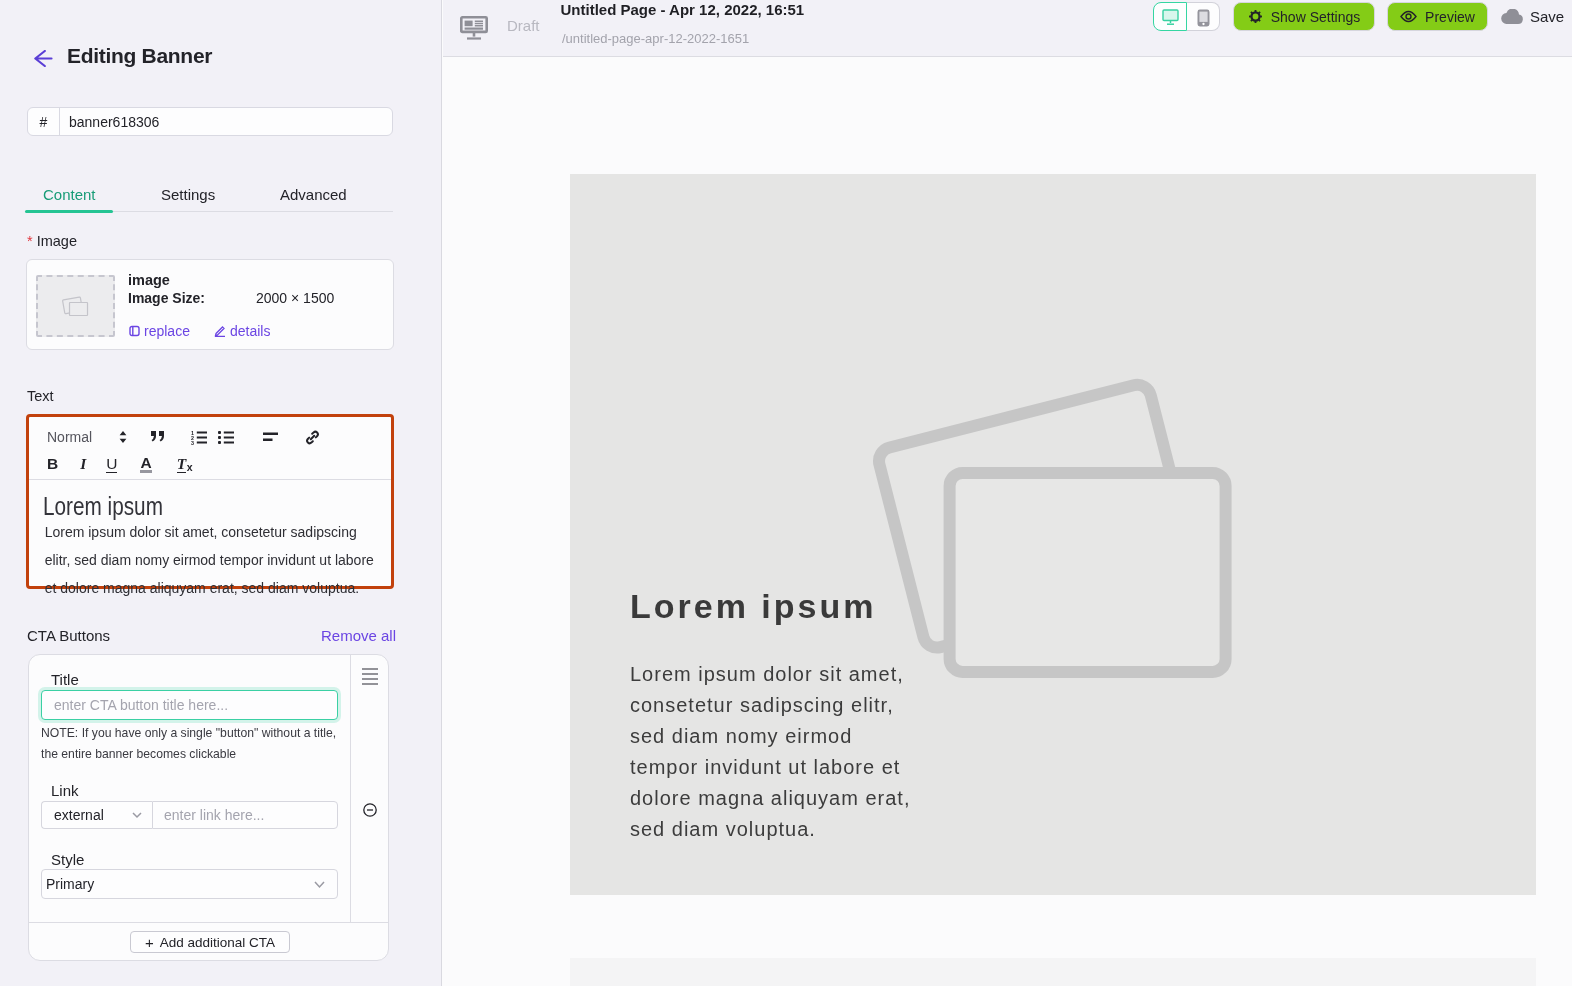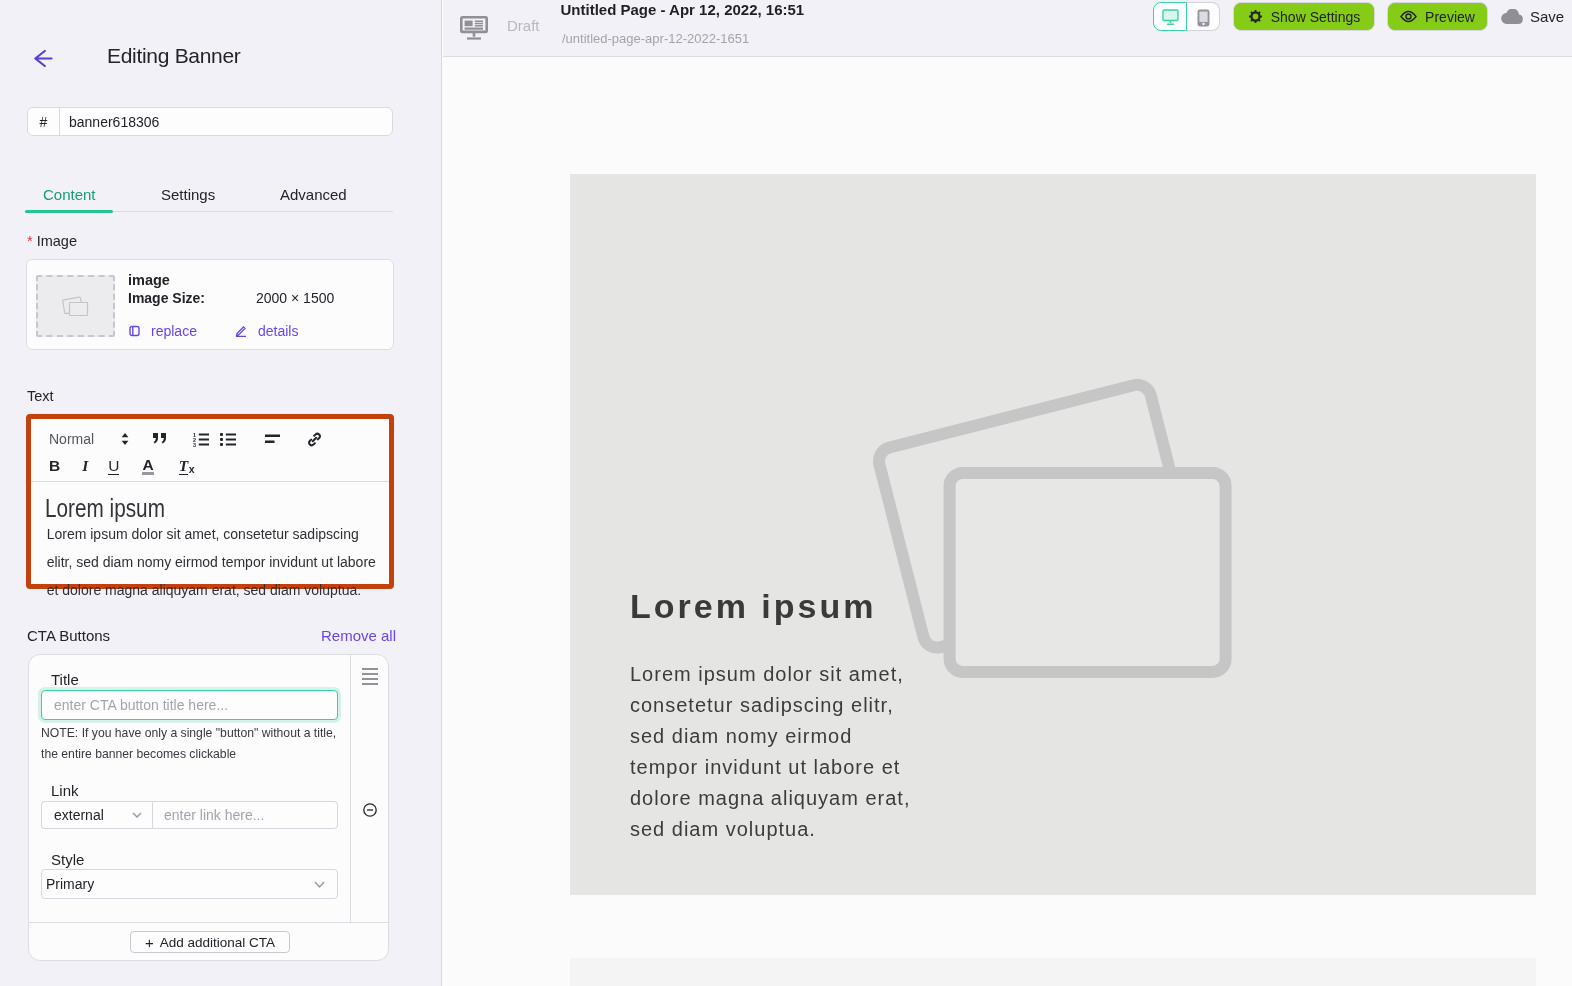--- a/index.html
+++ b/index.html
@@ -1,33 +1,33 @@
 <!DOCTYPE html>
 <html><head>
 <meta charset="utf-8">
 <style>
   * { margin:0; padding:0; box-sizing:border-box; }
   html,body { width:1572px; height:986px; font-family:"Liberation Sans", sans-serif; background:#fbfbfc; overflow:hidden; }
   .abs { position:absolute; }
   
   #sidebar { position:absolute; left:0; top:0; width:442px; height:986px; background:#f2f1f7; border-right:1px solid #d9d9e0; }
-  .sb-title { position:absolute; left:67px; top:43.7px; font-size:21px; line-height:24px; font-weight:400; color:#232329; letter-spacing:-.3px;margin-left:40px; }
+  .sb-title { position:absolute; left:67px; top:43.7px; font-size:21px; line-height:24px; font-weight:700; color:#232329; letter-spacing:-.3px; }
   #idgroup { position:absolute; left:27px; top:107px; width:366px; height:29px; background:#fdfdfe; border:1px solid #d9d9e2; border-radius:6px; display:flex; align-items:center; }
   #idgroup .hash { width:32px; height:100%; border-right:1px solid #d9d9e2; display:flex; align-items:center; justify-content:center; font-size:14px; color:#232329; }
   #idgroup .val { padding-left:9px; font-size:14px; color:#232329; }
   
   #tabs { position:absolute; left:25px; top:180px; width:368px; height:31.5px; border-bottom:1px solid #dcdce3; }
   #tabs .tab { position:absolute; top:6px; font-size:15px; color:#232329; }
   #tabs .tab.active { color:#189c77; font-weight:500; }
   #tabs .bar { position:absolute; left:0px; bottom:-2px; width:88px; height:3px; background:#25c493; border-radius:2px; }
   .label14 { font-size:14.5px; color:#232329; }
   .card { position:absolute; background:#fcfcfd; border:1px solid #dcdce3; border-radius:6px; }
   .plink { color:#6b45e3; font-size:14px; font-weight:500; }
   
-  #editor { position:absolute; left:26px; top:414px; width:368px; height:175px; background:#fcfcfd; border:5px solid #c2410c; border-radius:4px; }
+  #editor { position:absolute; left:26px; top:414px; width:368px; height:175px; background:#fcfcfd; border:3px solid #c2410c; border-radius:4px; }
   #toolbar { position:absolute; left:0; top:0; width:100%; height:63px; border-bottom:1px solid #dcdce3; }
   .trow { position:absolute; display:flex; align-items:center; }
   
   #ctacard { position:absolute; left:28px; top:654px; width:361px; height:307px; background:#fcfcfd; border:1px solid #dcdce3; border-radius:12px; }
   .ginput { background:#fdfdfe; border:1px solid #d6d6de; border-radius:4px; font-size:14px; color:#a4a4ae; display:flex; align-items:center; }
   
   #topbar { position:absolute; left:443px; top:0; width:1129px; height:57px; background:#f2f1f7; border-bottom:1px solid #dcdce2; }
   .btn { position:absolute; top:2px; height:29px; background:#84cc16; border:1px solid #d6d6de; border-radius:8px; display:flex; align-items:center; justify-content:center; font-size:14px; font-weight:500; color:#232329; gap:8px; }
   
   #canvas { position:absolute; left:443px; top:57px; width:1129px; height:929px; background:#fbfbfc; }
@@ -64,21 +64,21 @@
       <svg class="abs" style="left:24px;top:17px" width="30" height="26" viewBox="0 0 30 26">
           <g fill="none" stroke="#c4c4ca" stroke-width="1.2">
             <rect x="1.5" y="4.5" width="18" height="14" rx="1" transform="rotate(-10 10 11)"></rect>
             <rect x="7.5" y="8.5" width="18" height="13" rx="0.5" fill="#ececee"></rect>
           </g>
         </svg>
     </div>
     <div class="abs" style="left:101px;top:11.5px;font-size:14.5px;font-weight:700;color:#232329">image</div>
     <div class="abs" style="left:101px;top:30px;font-size:14px;font-weight:600;color:#232329">Image Size:</div>
     <div class="abs" style="left:229px;top:30px;font-size:14px;color:#232329">2000 × 1500</div>
-    <div class="abs" style="left:102px;top:63px;display:flex;align-items:center;gap:11px">
+    <div class="abs" style="left:102px;top:63px;display:flex;align-items:center;gap:4px">
       <svg width="11" height="12" viewBox="0 0 11 12" fill="none" stroke="#6b45e3" stroke-width="1.4">
           <rect x="1" y="1.5" width="9" height="9" rx="2"></rect>
           <path d="M3.8 1.5 v9"></path>
         </svg>
       <span class="plink">replace</span>
       <span style="width:16px"></span>
       <svg width="12" height="12" viewBox="0 0 12 12" fill="none" stroke="#6b45e3" stroke-width="1.3">
           <path d="M2 8.5 L8.5 2 l1.5 1.5 L3.5 10 l-2 .5z M1 11.5 h10"></path>
         </svg>
       <span class="plink">details</span>

